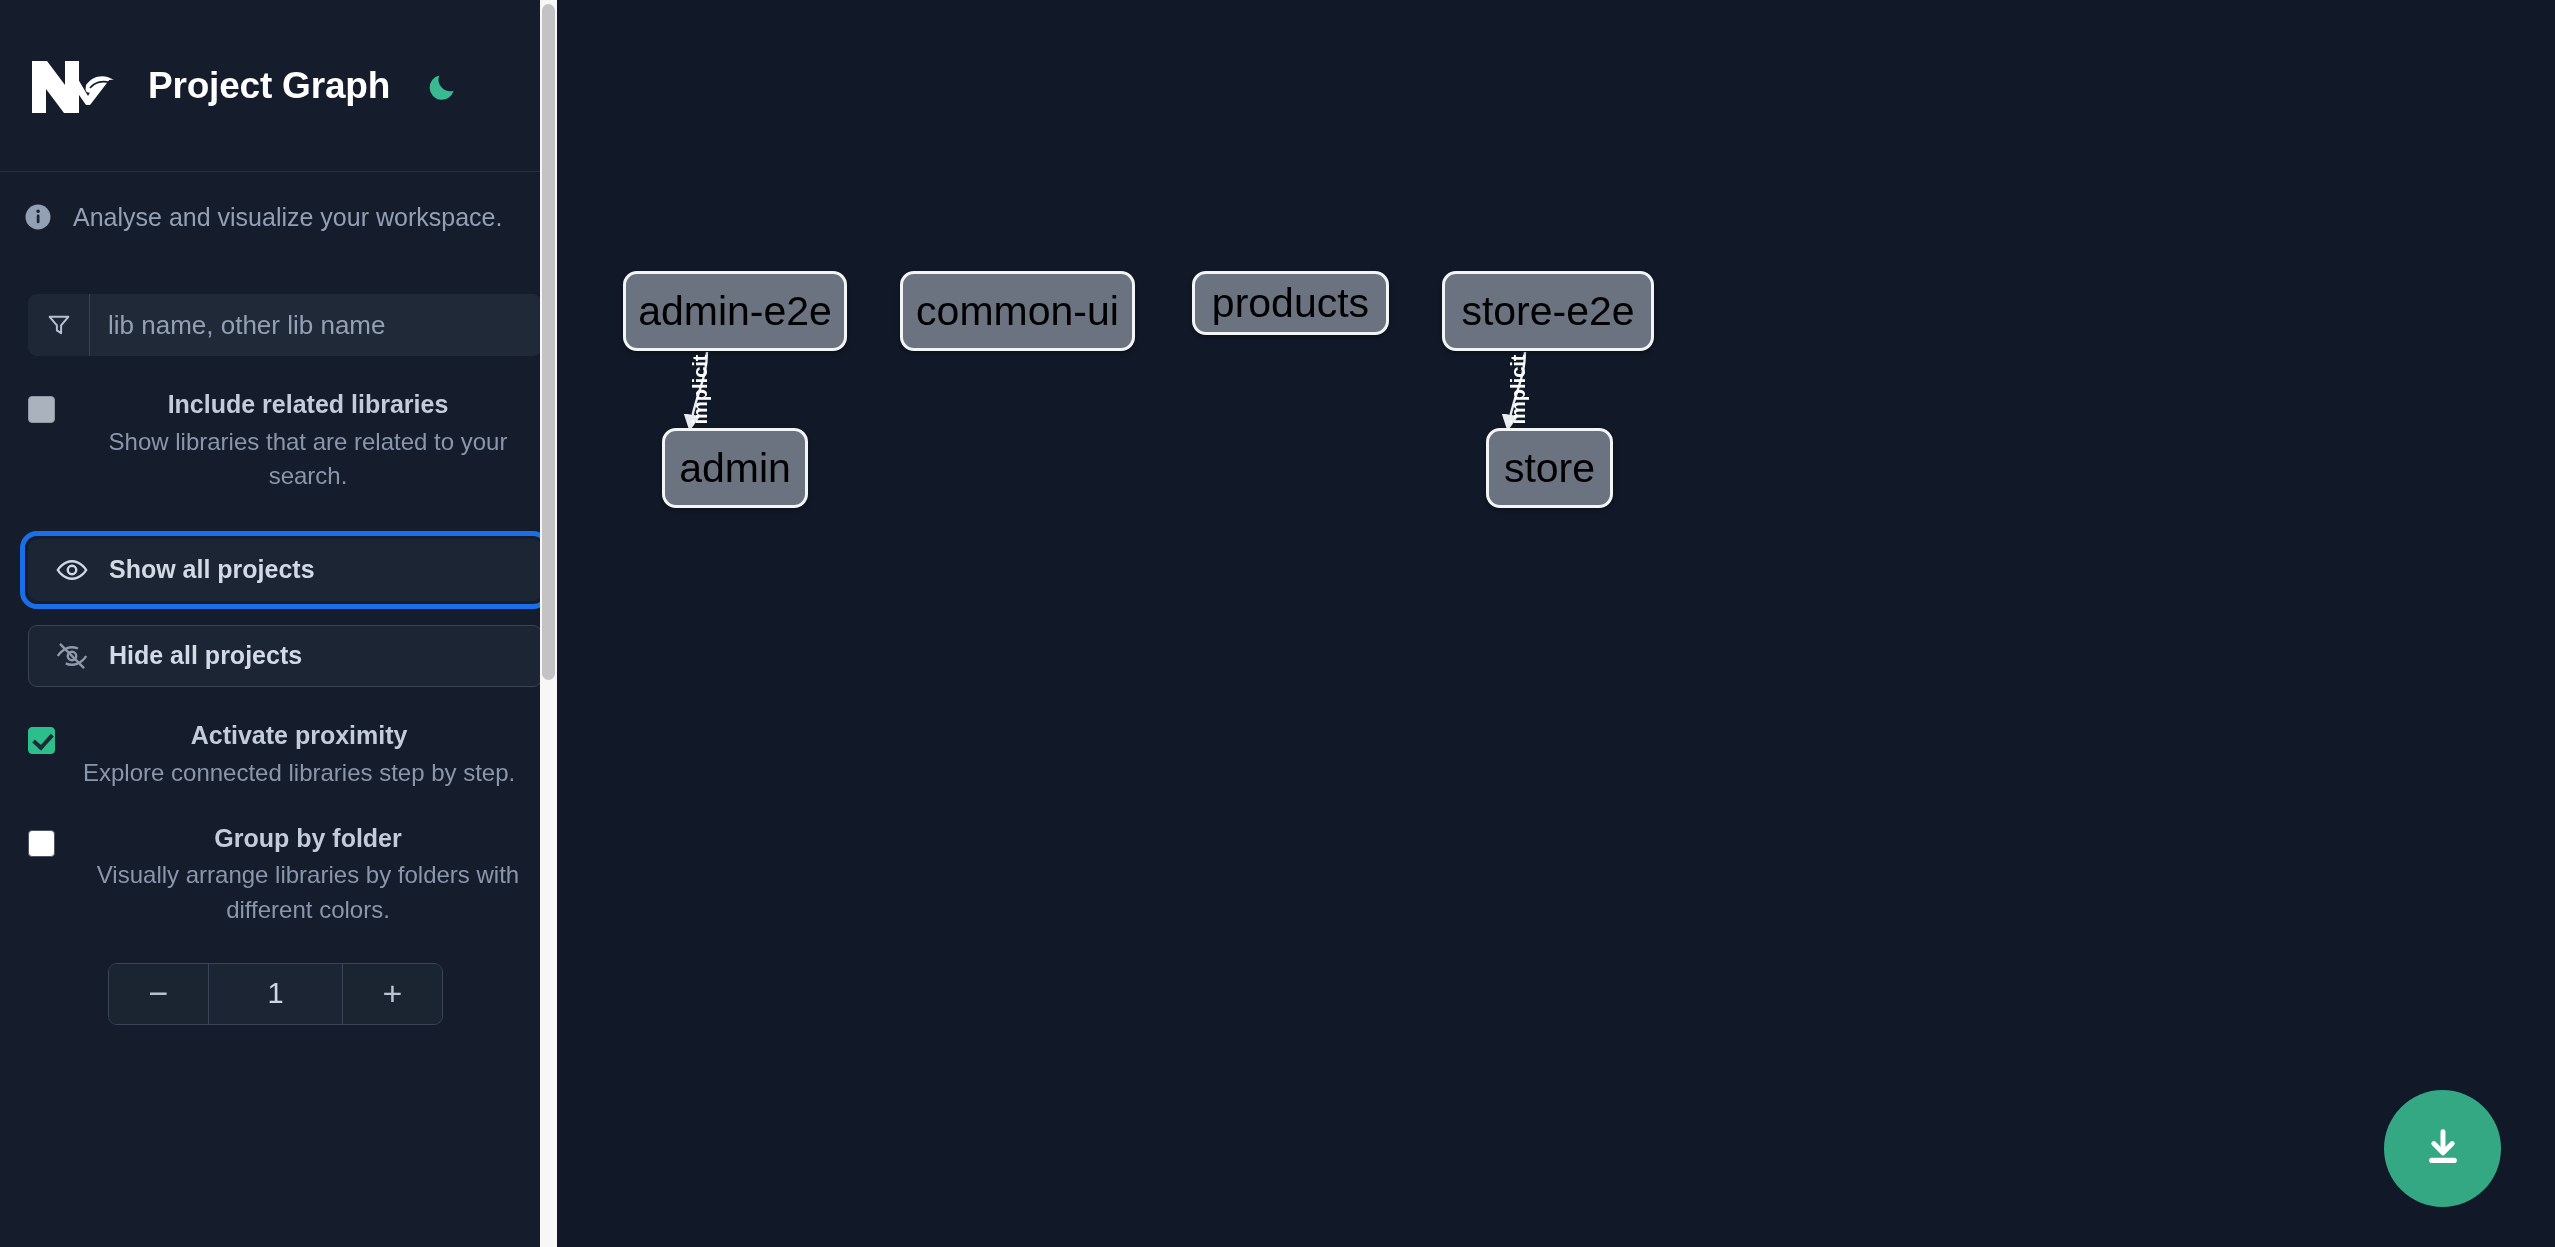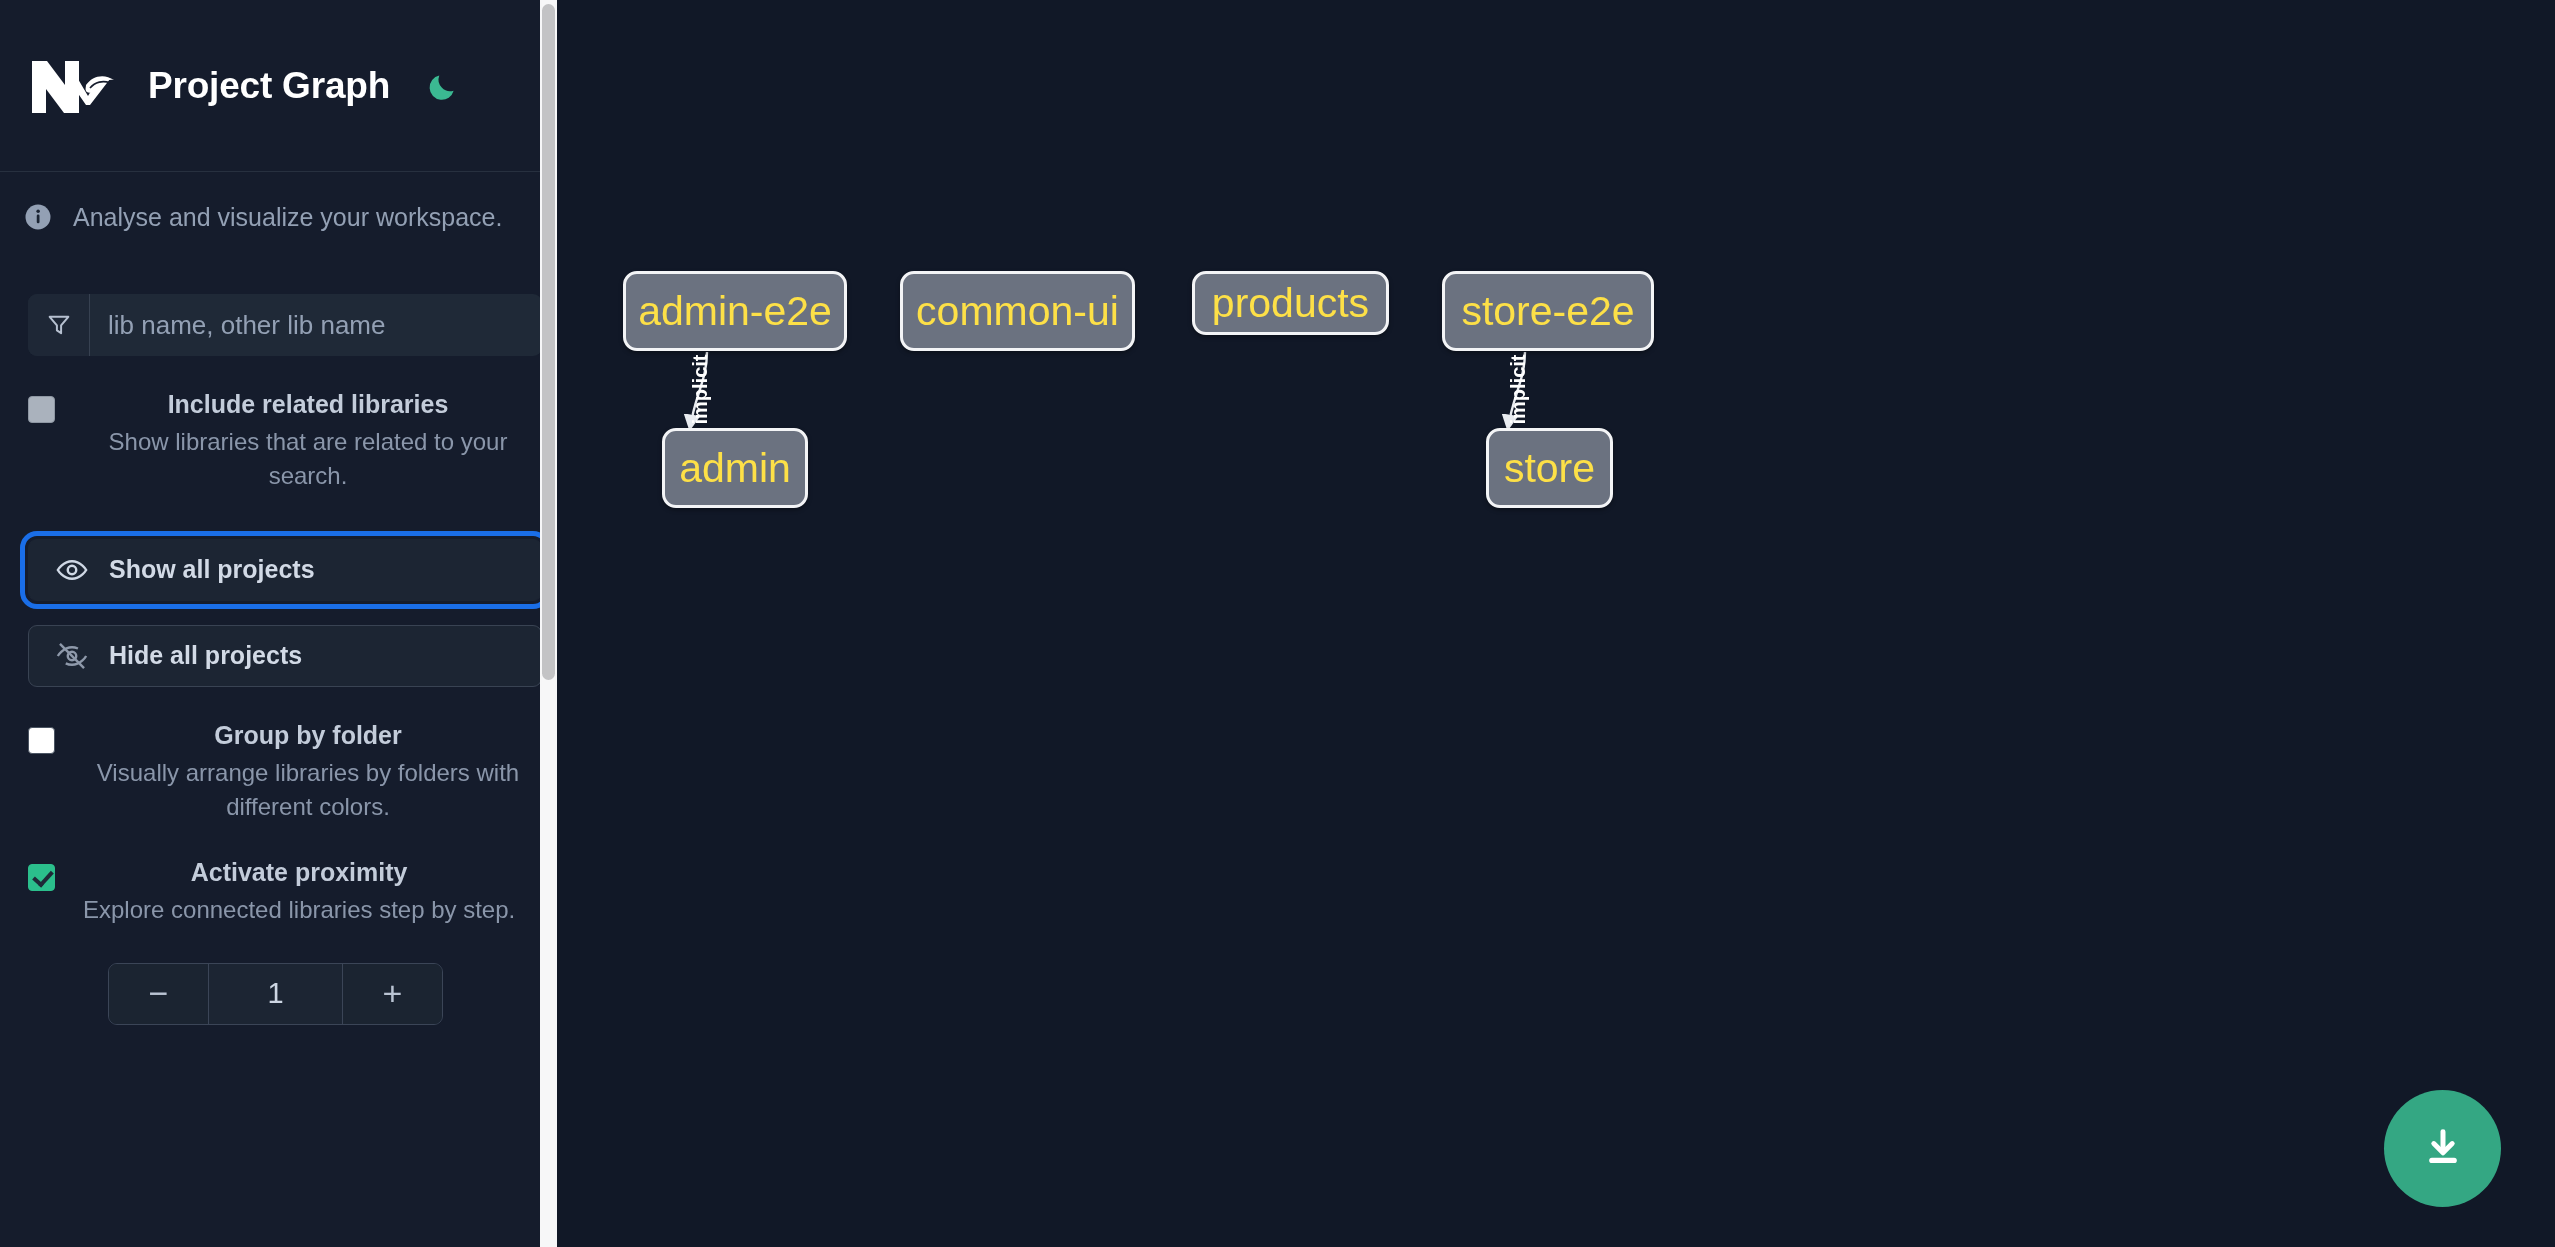--- a/index.html
+++ b/index.html
@@ -199,21 +199,21 @@
     position: relative;
     background: #111827;
     overflow: hidden;
   }
   .gnode {
     position: absolute;
     background: #6b7280;
     border: 3px solid #f3f4f6;
     border-radius: 14px;
     display: flex; align-items: center; justify-content: center;
-    color: #fde047;
+    color: #000000;
     font-size: 41px;
     white-space: nowrap;
     cursor: pointer;
     box-shadow: 0 2px 4px rgba(0,0,0,0.35);
   }
   .edge-svg { position: absolute; left: 0; top: 0; width: 100%; height: 100%; pointer-events: none; }
   .edge-label {
     position: absolute;
     color: #ffffff;
     font-size: 20px;
@@ -303,32 +303,32 @@
             <svg viewBox="0 0 24 24" width="34" height="34">
               <path d="M2 12s3.6-6.2 10-6.2c1.6 0 3 .4 4.2.9M22 12s-3.6 6.2-10 6.2c-1.7 0-3.2-.4-4.4-1" fill="none" stroke="#8e99aa" stroke-width="1.7"></path>
               <circle cx="12" cy="12" r="3" fill="none" stroke="#8e99aa" stroke-width="1.7"></circle>
               <path d="M3.5 3.5l17 17" stroke="#8e99aa" stroke-width="1.7"></path>
             </svg>
           </span>
           <span>Hide all projects</span>
         </button>
 
         <div class="check-row">
+          <span class="cb cb-green"></span>
+          <span class="check-texts">
+            <span class="check-title">Activate proximity</span>
+            <div class="check-desc">Explore connected libraries step by step.</div>
+          </span>
+        </div>
+
+        <div class="check-row">
           <span class="cb cb-white"></span>
           <span class="check-texts">
             <span class="check-title">Group by folder</span>
             <div class="check-desc">Visually arrange libraries by folders with different colors.</div>
-          </span>
-        </div>
-
-        <div class="check-row">
-          <span class="cb cb-green"></span>
-          <span class="check-texts">
-            <span class="check-title">Activate proximity</span>
-            <div class="check-desc">Explore connected libraries step by step.</div>
           </span>
         </div>
 
         <div class="stepper">
           <span class="step-btn minus">−</span>
           <span class="step-val">1</span>
           <span class="step-btn plus">+</span>
         </div>
 
       </div>

